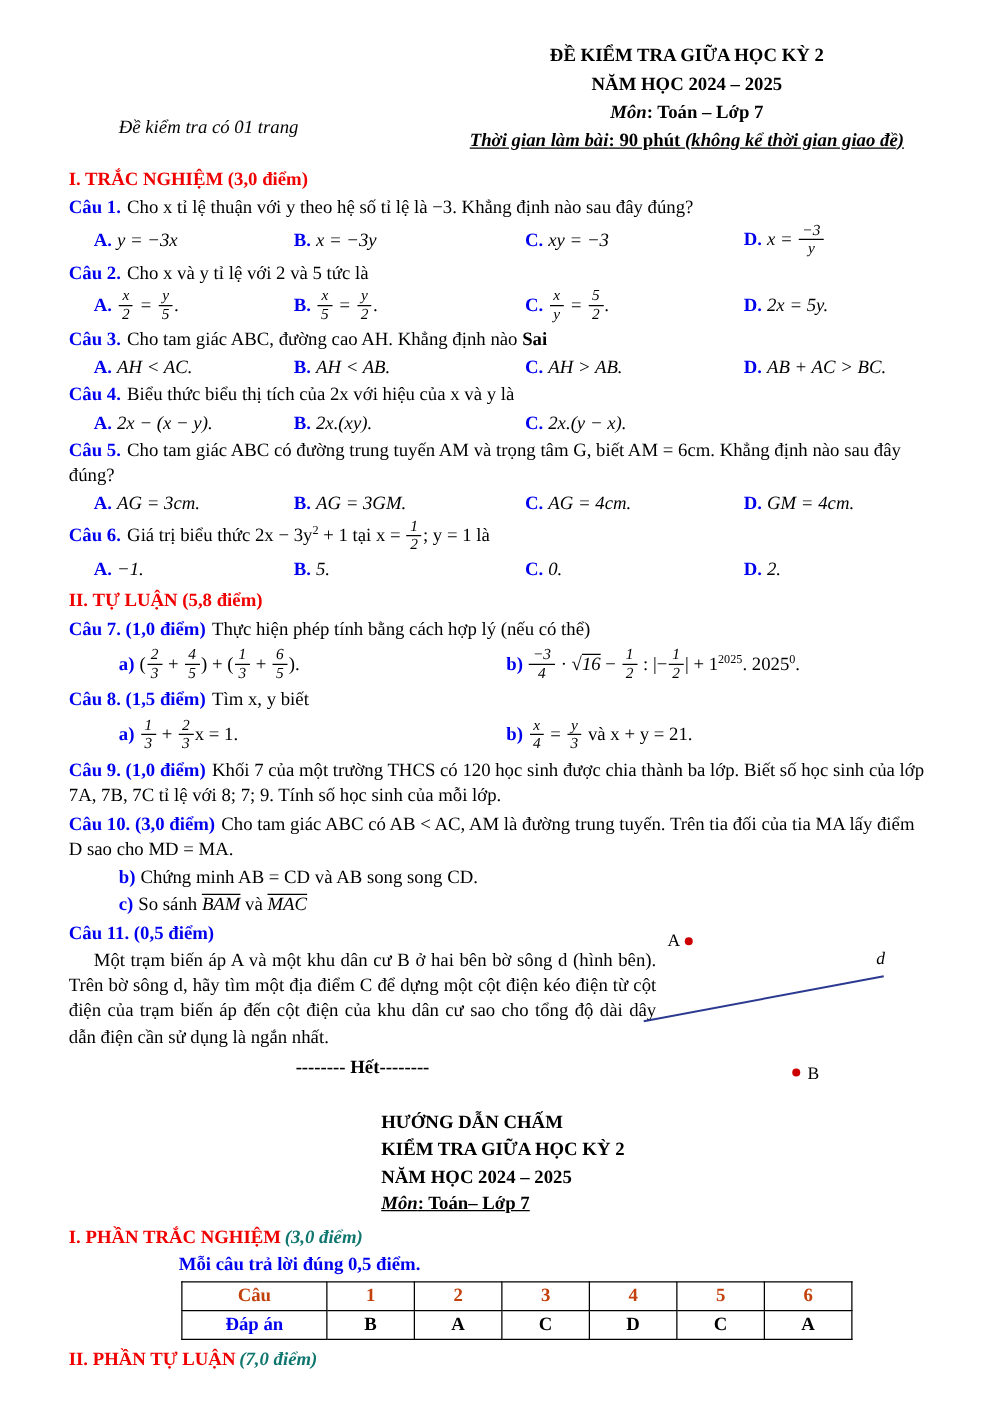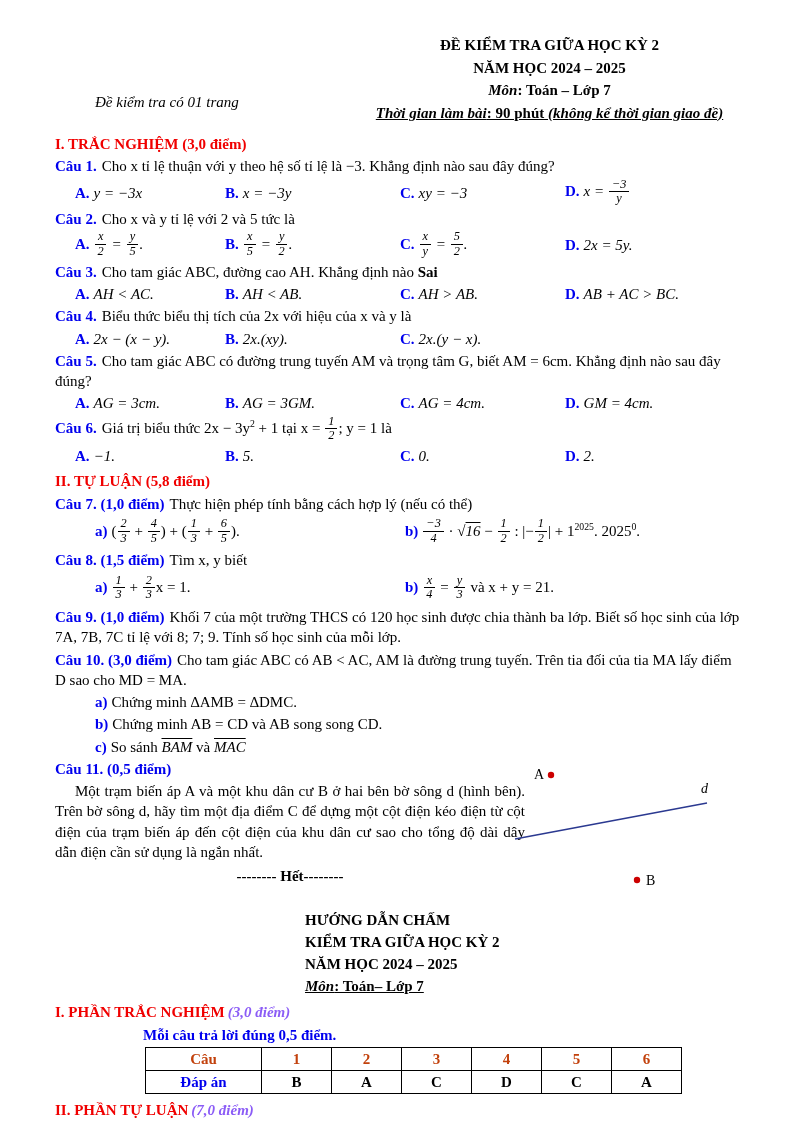--- a/index.html
+++ b/index.html
@@ -11,26 +11,26 @@
   .b{font-weight:bold;}
   .i{font-style:italic;}
   .bi{font-weight:bold;font-style:italic;}
   .u{text-decoration:underline;}
 
   .header{display:flex;margin-bottom:10px;}
   .header-note{width:300px;flex-shrink:0;font-style:italic;padding:58px 0 0 40px;}
   .header-main{flex:1;text-align:center;font-weight:bold;line-height:1.5;}
 
   .sec-red{color:#f00000;font-weight:bold;margin:5px 0 2px;}
-  .pts{color:#8b5cf6;font-style:italic;margin-left:3px;margin-top:39px;}
+  .pts{color:#0f766e;font-style:italic;margin-left:3px;margin-top:39px;}
 
   .q{margin:1px 0;}
   .qtext{margin-top:2px;}
   .qlabel{color:#0000ee;font-weight:bold;margin-right:5px;}
-  .opts{display:grid;grid-template-columns:150px 175px 165px 1fr;padding-left:20px;margin:2px 0;align-items:center;}
+  .opts{display:grid;grid-template-columns:150px 175px 165px 1fr;padding-left:20px;margin:2px 0;align-items:center;gap:10px;}
   .ol{color:#0000ee;font-weight:bold;margin-right:4px;}
   .oc{font-style:italic;}
   .subrow{display:grid;grid-template-columns:310px 1fr;padding-left:40px;margin:4px 0;align-items:center;}
   .titem{padding-left:40px;margin:2px 0;}
 
   .frac{display:inline-flex;flex-direction:column;align-items:center;vertical-align:middle;
         line-height:1.12;text-align:center;margin:0 1px;transform:translateY(-1px);font-style:italic;}
   .frac .ft{display:block;padding:0 3px;font-size:0.82em;border-bottom:1px solid #000;}
   .frac .fb{display:block;padding:0 3px;font-size:0.82em;}
   sup{font-size:0.65em;}
@@ -226,21 +226,20 @@
   <div class="q">
     <div class="qtext">
       <span class="qlabel">Câu 9. (1,0 điểm)</span><span>Khối 7 của một trường THCS có 120 học sinh được chia thành ba lớp. Biết số học sinh của lớp 7A, 7B, 7C tỉ lệ với 8; 7; 9. Tính số học sinh của mỗi lớp.</span>
     </div>
   </div>
 
   <div class="q">
     <div class="qtext">
       <span class="qlabel">Câu 10. (3,0 điểm)</span><span>Cho tam giác ABC có AB &lt; AC, AM là đường trung tuyến. Trên tia đối của tia MA lấy điểm D sao cho MD = MA.</span>
     </div>
-    <div class="titem"><span class="ol">a)</span><span>Chứng minh ∆AMB = ∆DMC.</span></div>
     <div class="titem"><span class="ol">b)</span><span>Chứng minh AB = CD và AB song song CD.</span></div>
     <div class="titem"><span class="ol">c)</span><span>So sánh <span class="ovl">BAM</span> và <span class="ovl">MAC</span></span></div>
   </div>
 
   <div class="q q11">
     <div class="qtext">
       <span class="qlabel">Câu 11. (0,5 điểm)</span>
     </div>
     <p class="q11-text">Một trạm biến áp A và một khu dân cư B ở hai bên bờ sông d (hình bên). Trên bờ sông d, hãy tìm một địa điểm C để dựng một cột điện kéo điện từ cột điện của trạm biến áp đến cột điện của khu dân cư sao cho tổng độ dài dây dẫn điện cần sử dụng là ngắn nhất.</p>
     <div class="het">-------- Hết--------</div>

